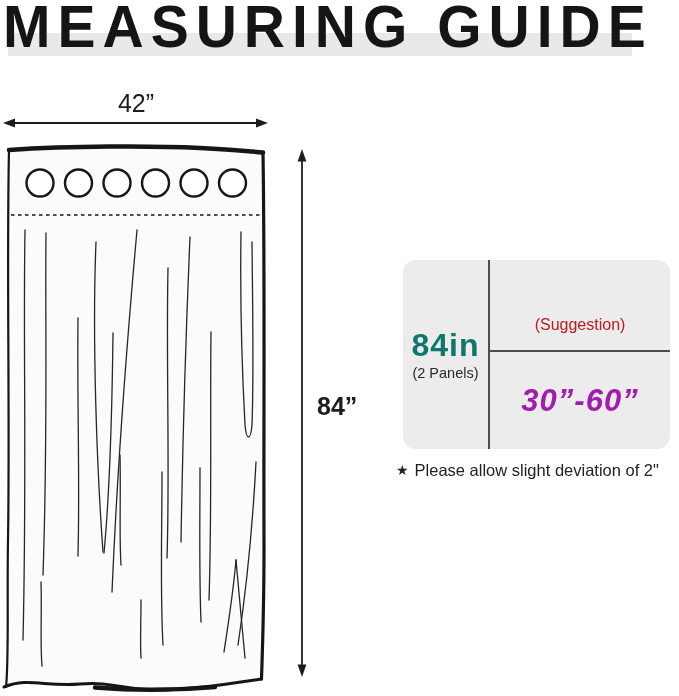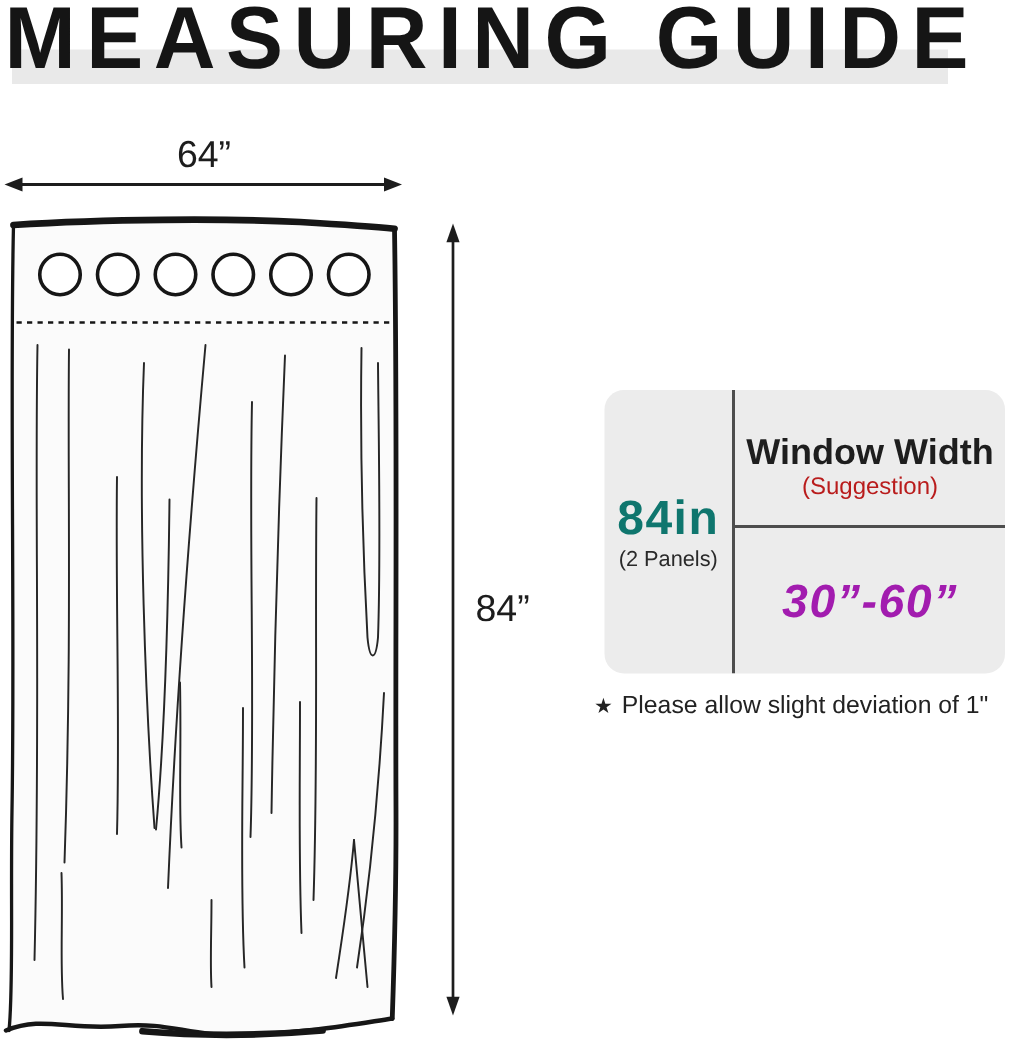--- a/index.html
+++ b/index.html
@@ -41,20 +41,21 @@
     top: 89px; left: 100px; width: 72px;
     text-align: center;
     font-size: 25px;
     color: #1d1d1d;
   }
   .height-label {
     position: absolute;
     top: 392px; left: 317px;
     font-size: 25px;
     color: #1d1d1d;
+    font-weight: bold;
   }
   .diagram-svg { position: absolute; top: 0; left: 0; }
 
   
   .size-table {
     position: absolute;
     left: 403px; top: 260px;
     width: 267px; height: 189px;
     background: #ececec;
     border-radius: 13px;
@@ -199,39 +200,38 @@
       <path d="M190 237 C186 330 183 420 181 542"></path>
       <path d="M200 468 C200 522 199 572 201 622"></path>
       <path d="M211 332 C210 420 212 510 209 600"></path>
       <path d="M241 232 C240 300 242 370 245 425 C246.5 441 250.5 441 252 425 C254 370 252.5 300 252 242"></path>
       <path d="M236 560 C233 595 228 625 224 652"></path>
       <path d="M236 560 C239 595 242 625 245 658"></path>
       <path d="M256 462 C253 520 247 585 238 645"></path>
     </g>
   </svg>
 
-  <div class="width-label">64”</div>
+  <div class="width-label">42”</div>
   <div class="height-label">84”</div>
 
   <div class="size-table">
     <div class="col-left">
       <div class="panel-size-value">84in</div>
       <div class="panel-count">(2 Panels)</div>
     </div>
     <div class="col-right">
       <div class="row-header">
-        <div class="window-width-header">Window Width</div>
         <div class="window-width-subheader">(Suggestion)</div>
       </div>
       <div class="row-value">
         <div class="suggested-range">30”-60”</div>
       </div>
     </div>
   </div>
 
   <div class="footnote">
     <span class="star">★</span>
     <div>
-      <div>Please allow slight deviation of 1"</div>
+      <div>Please allow slight deviation of 2"</div>
     </div>
   </div>
 
 </div>
 
 </body></html>

